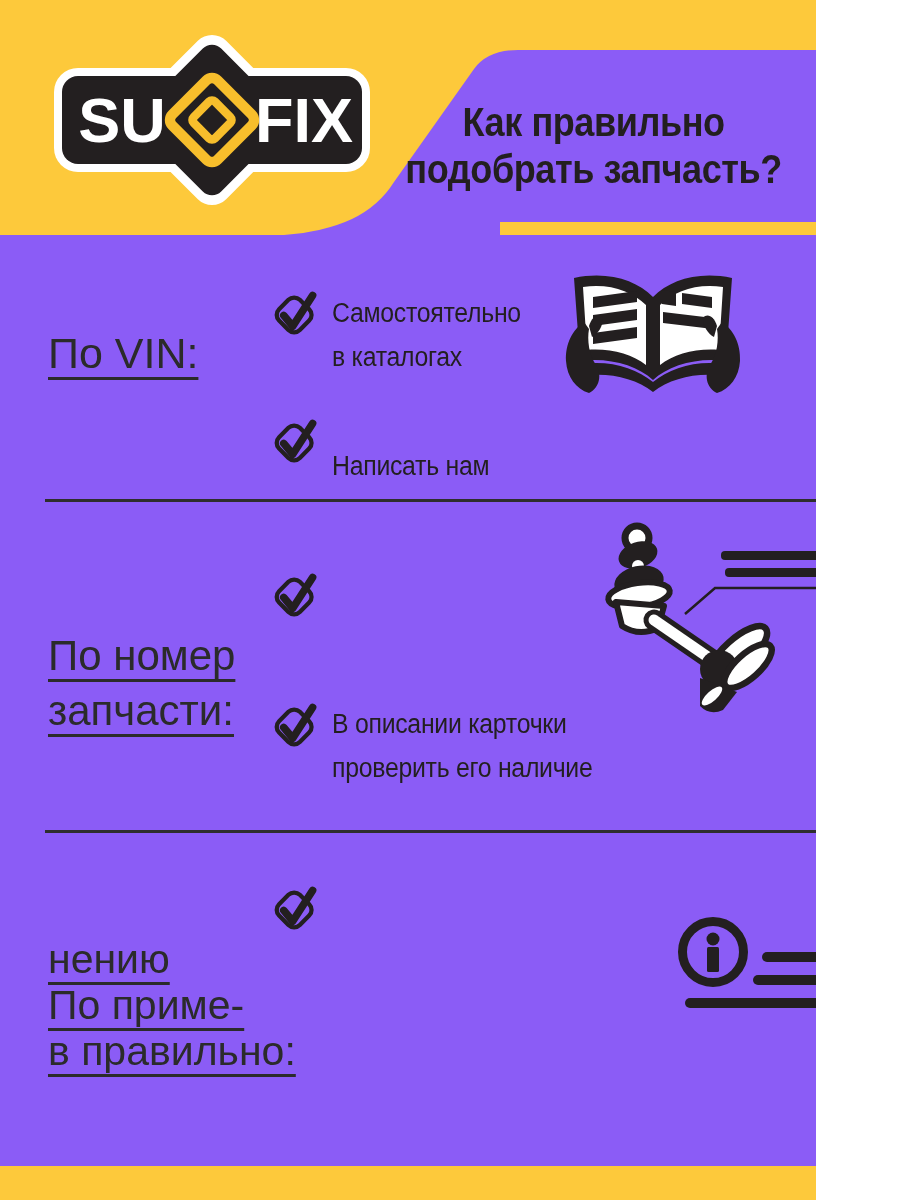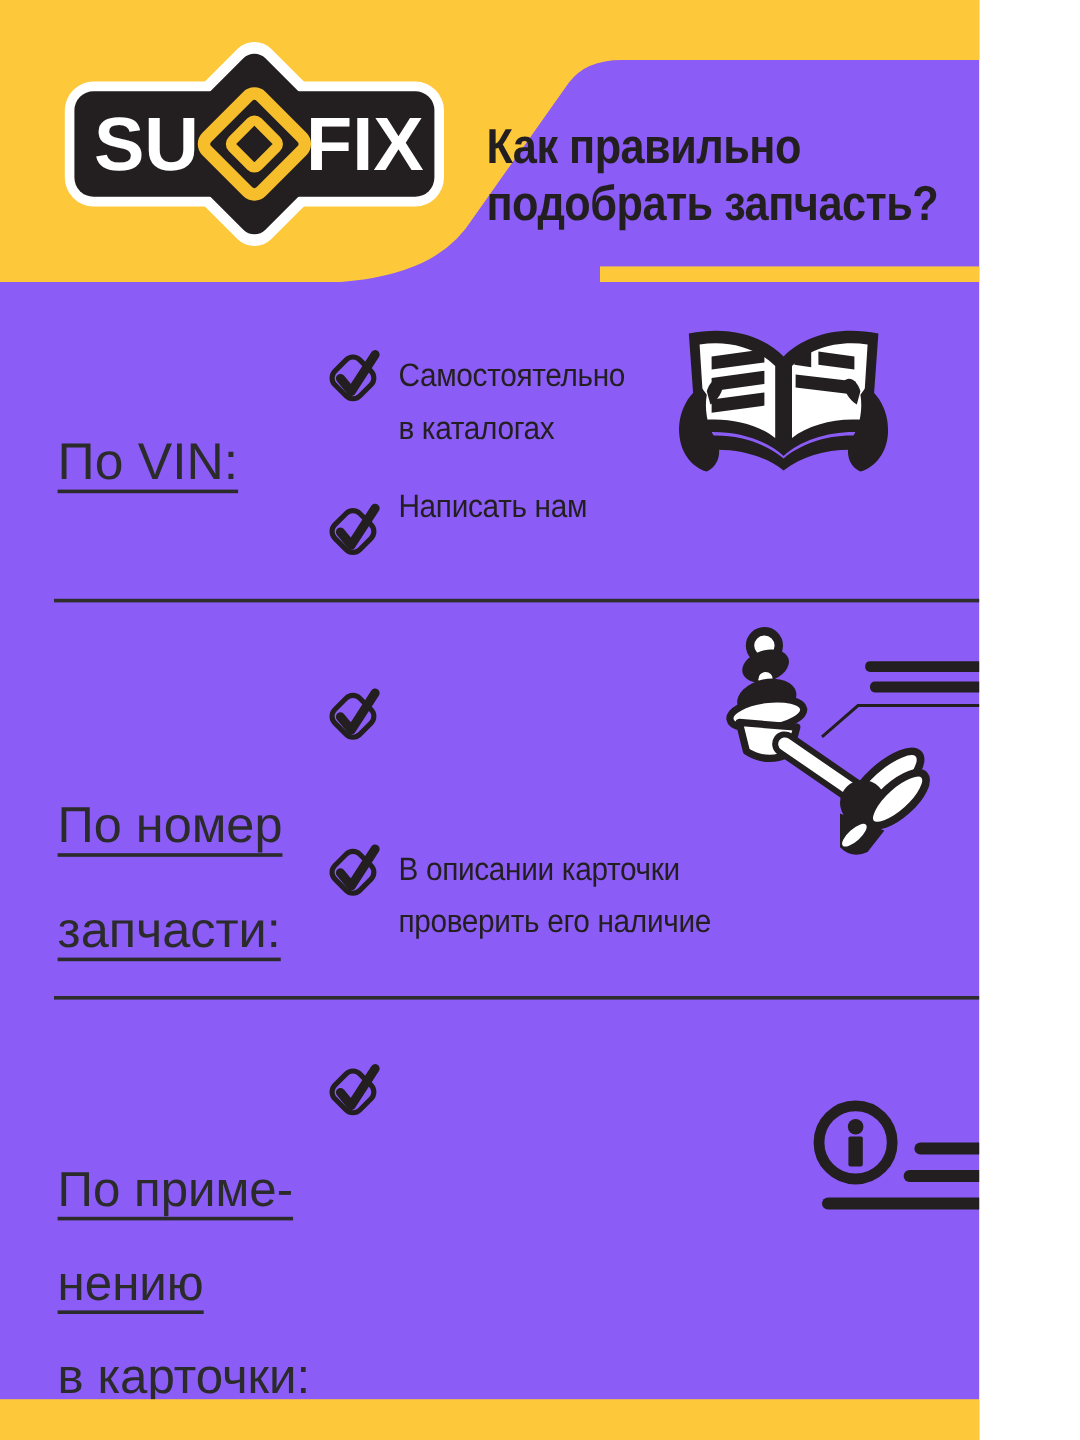--- a/index.html
+++ b/index.html
@@ -5,30 +5,30 @@
   html,body{margin:0;padding:0;background:#ffffff;}
   .canvas{
     position:relative;width:816px;height:1200px;background:#8b5cf6;overflow:hidden;
     font-family:"Liberation Sans",sans-serif;color:#231F20;
   }
   .abs{position:absolute;}
   
   .header-svg{left:0;top:0;width:900px;height:240px;}
   .logo-box{left:52px;top:28px;width:320px;height:186px;}
   .title{
-    right:34px;top:99px;text-align:left;font-weight:bold;font-size:41px;line-height:47px;
+    right:34px;top:99px;text-align:center;font-weight:bold;font-size:41px;line-height:47px;
     letter-spacing:-0.5px;color:#231F20;
   }
   .title .tline{display:block;transform:scaleX(0.88);transform-origin:right top;white-space:nowrap;}
   .title-bar{left:500px;top:222px;width:400px;height:13px;background:#FDC93B;}
   
   .label{left:48px;color:#2b2b2b;font-weight:400;}
   .label .lline{
     display:block;white-space:nowrap;
-    text-decoration:underline;text-decoration-thickness:2.5px;text-underline-offset:9px;margin-top:32px;
+    text-decoration:underline;text-decoration-thickness:2.5px;text-underline-offset:9px;
   }
   .label-s1{top:326px;font-size:43px;line-height:54px;}
   .label-s2{top:628px;font-size:42px;line-height:55px;}
   .label-s3{top:936px;font-size:41px;line-height:46px;}
   
   .check{width:53px;height:53px;}
   .item-text{left:332px;font-size:27px;line-height:44px;letter-spacing:-0.3px;color:#231F20;}
   .item-text .iline{display:block;transform:scaleX(0.92);transform-origin:left top;white-space:nowrap;}
   .divider{left:45px;width:823px;height:3px;background:#2e2e2e;}
   .bottom-bar{left:0;top:1166px;width:900px;height:34px;background:#FDC93B;}
@@ -69,21 +69,21 @@
   </svg>
   <div class="abs item-text" style="top:291px">
     <span class="iline">Самостоятельно</span>
     <span class="iline">в каталогах</span>
   </div>
 
   <svg class="abs check" style="left:270px;top:415px" viewBox="0 0 56 56">
     <rect x="10" y="14" width="31" height="31" rx="8.5" transform="rotate(45 25.5 29.5)" fill="none" stroke="#231F20" stroke-width="4.5"></rect>
     <path d="M14.5,30 L24,41.5 L45,9" fill="none" stroke="#231F20" stroke-width="8" stroke-linecap="round" stroke-linejoin="round"></path>
   </svg>
-  <div class="abs item-text" style="top:400px">
+  <div class="abs item-text" style="top:444px">
     <span class="iline">Написать нам</span>
   </div>
 
   <svg class="abs" style="left:556px;top:266px;width:194px;height:132px" viewBox="0 0 194 132">
     <path d="M97,114 C81,99 52,91 24,95 L18,12 C52,5 80,14 97,31 C114,14 142,5 176,12 L170,95 C142,91 113,99 97,114 Z" fill="#231F20"></path>
     <path d="M90,99 C76,88 53,82 31,84 L27,21 C53,17 76,25 90,39 Z" fill="#ffffff"></path>
     <path d="M104,99 C118,88 141,82 163,84 L167,21 C141,17 118,25 104,39 Z" fill="#ffffff"></path>
     <path d="M37,31 L81,25 L81,36 L37,42 Z" fill="#231F20"></path>
     <path d="M37,49 L81,43 L81,54 L37,60 Z" fill="#231F20"></path>
     <path d="M37,67 L81,61 L81,72 L37,78 Z" fill="#231F20"></path>
@@ -137,23 +137,23 @@
     <ellipse cx="150" cy="137" rx="37" ry="14" transform="rotate(-42 150 137)" fill="#ffffff" stroke="#231F20" stroke-width="6.5"></ellipse>
     <circle cx="131" cy="153" r="19" fill="#231F20"></circle>
     <ellipse cx="160" cy="150" rx="30" ry="12" transform="rotate(-42 160 150)" fill="#ffffff" stroke="#231F20" stroke-width="6.5"></ellipse>
     <path d="M112,162 L149,176 L135,194 Q122,200 112,190 Z" fill="#231F20"></path>
     <ellipse cx="124" cy="180" rx="13" ry="5" transform="rotate(-42 124 180)" fill="#ffffff"></ellipse>
   </svg>
 
   <div class="abs divider" style="top:830px"></div>
 
   <div class="abs label label-s3">
+    <span class="lline">нению</span>
     <span class="lline">По приме-</span>
-    <span class="lline">нению</span>
-    <span class="lline">в карточки:</span>
+    <span class="lline">в правильно:</span>
   </div>
 
   <svg class="abs check" style="left:270px;top:882px" viewBox="0 0 56 56">
     <rect x="10" y="14" width="31" height="31" rx="8.5" transform="rotate(45 25.5 29.5)" fill="none" stroke="#231F20" stroke-width="4.5"></rect>
     <path d="M14.5,30 L24,41.5 L45,9" fill="none" stroke="#231F20" stroke-width="8" stroke-linecap="round" stroke-linejoin="round"></path>
   </svg>
 
   <svg class="abs" style="left:676px;top:912px;width:180px;height:100px" viewBox="0 0 180 100">
     <circle cx="37" cy="40" r="30.5" fill="none" stroke="#231F20" stroke-width="9"></circle>
     <circle cx="37" cy="27" r="6.5" fill="#231F20"></circle>

